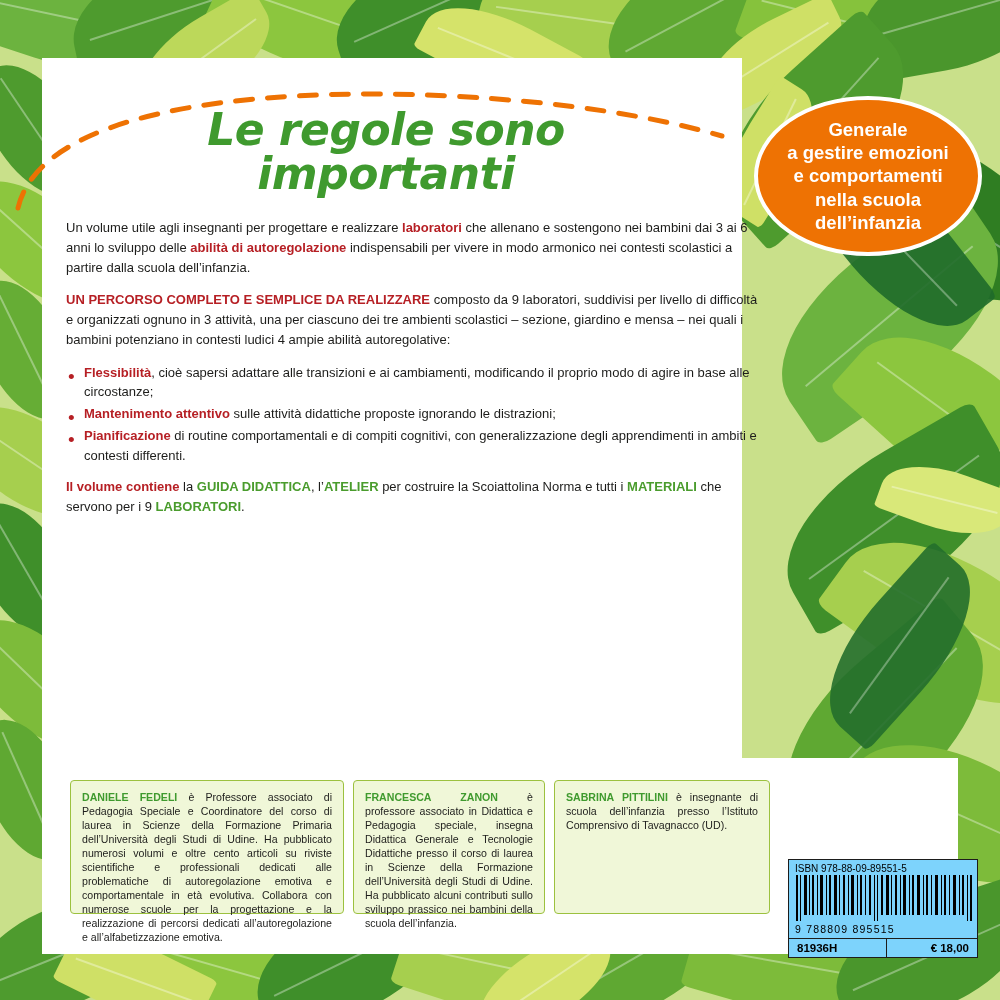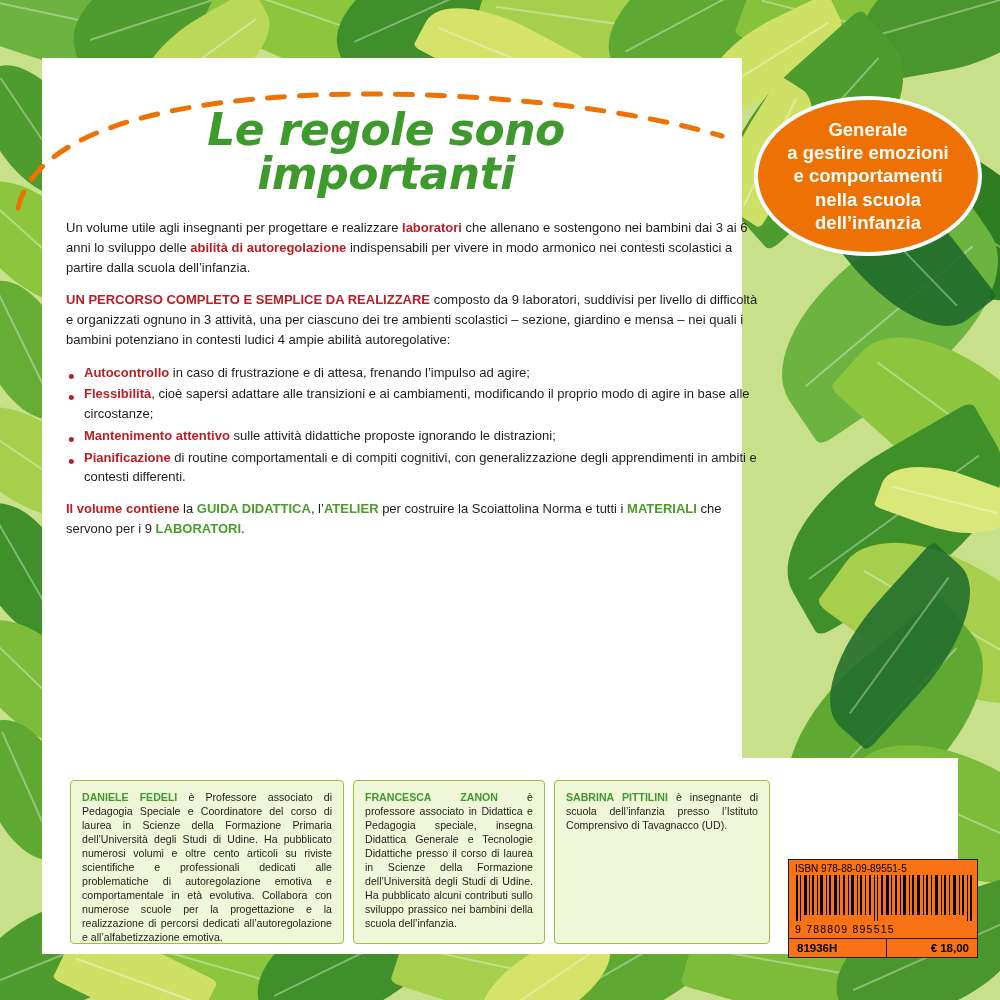--- a/index.html
+++ b/index.html
@@ -116,21 +116,21 @@
     position: absolute; left: 2px; top: 0;
     color: #b61f24;
     font-size: 19px;
   }
   .bul-head { color: #b61f24; font-weight: bold; }
 
   
   #authors {
     position: absolute;
     left: 70px; top: 780px;
-    width: 706px; height: 164px;
+    width: 706px; height: 134px;
     z-index: 6;
     display: flex;
     gap: 9px;
   }
   .abox {
     background: #f0f7d8;
     border: 1.5px solid #9cc13f;
     border-radius: 4px;
     padding: 10px 11px;
     font-size: 10.6px;
@@ -142,21 +142,21 @@
   .col1 { width: 274px; }
   .col2 { width: 192px; }
   .col3 { width: 216px; display: flex; flex-direction: column; gap: 9px; }
   .col3 .abox { flex: 1; }
 
   
   #isbn-block {
     position: absolute;
     right: 22px; bottom: 42px;
     width: 190px;
-    background: #f97316;
+    background: #7dd3fc;
     border: 1.5px solid #1d1d1b;
     z-index: 8;
     font-family: "Liberation Sans", sans-serif;
   }
   #isbn-top {
     font-size: 10px;
     padding: 3px 6px 1px 6px;
     border-bottom: 0;
   }
   #barcode {
@@ -255,23 +255,20 @@
 
   <p>
     <span>Un volume utile agli insegnanti per progettare e realizzare </span><span class="b-red">laboratori</span><span> che allenano e sostengono nei bambini dai 3 ai 6 anni lo sviluppo delle </span><span class="b-red">abilità di autoregolazione</span><span> indispensabili per vivere in modo armonico nei contesti scolastici a partire dalla scuola dell’infanzia.</span>
   </p>
 
   <p>
     <span class="caps-red">UN PERCORSO COMPLETO E SEMPLICE DA REALIZZARE</span><span> composto da 9 laboratori, suddivisi per livello di difficoltà e organizzati ognuno in 3 attività, una per ciascuno dei tre ambienti scolastici – sezione, giardino e mensa – nei quali i bambini potenziano in contesti ludici 4 ampie abilità autoregolative:</span>
   </p>
 
   <ul class="bullets">
-    <li>
-      <span class="bul-head">Autocontrollo</span><span> in caso di frustrazione e di attesa, frenando l’impulso ad agire;</span>
-    </li>
     <li>
       <span class="bul-head">Flessibilità</span><span>, cioè sapersi adattare alle transizioni e ai cambiamenti, modificando il proprio modo di agire in base alle circostanze;</span>
     </li>
     <li>
       <span class="bul-head">Mantenimento attentivo</span><span> sulle attività didattiche proposte ignorando le distrazioni;</span>
     </li>
     <li>
       <span class="bul-head">Pianificazione</span><span> di routine comportamentali e di compiti cognitivi, con generalizzazione degli apprendimenti in ambiti e contesti differenti.</span>
     </li>
   </ul>

